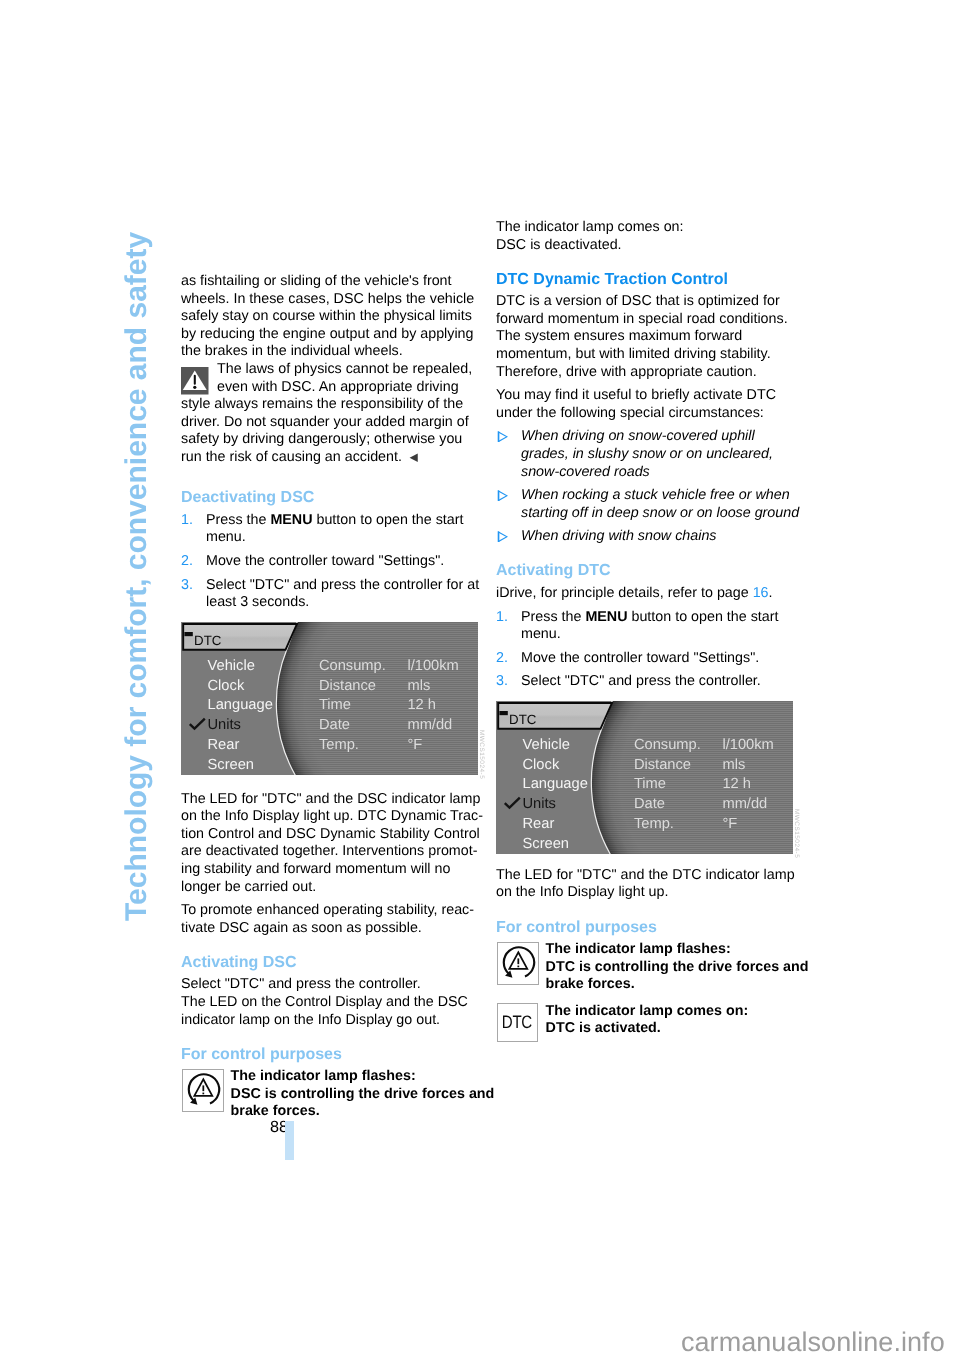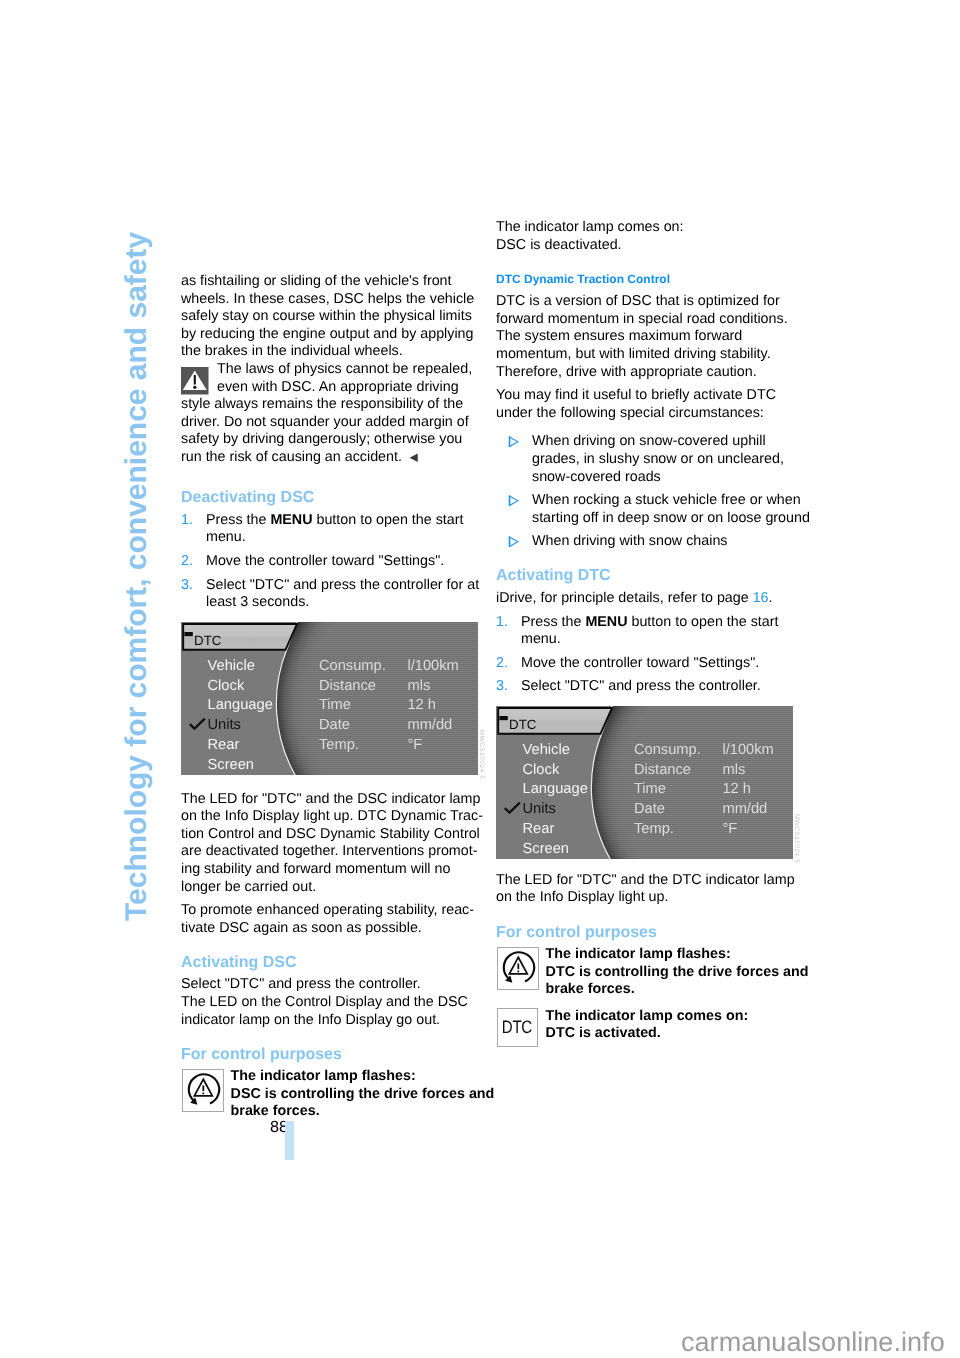--- a/index.html
+++ b/index.html
@@ -14,32 +14,32 @@
     transform-origin:0 0;transform:rotate(-90deg);
     white-space:nowrap;font-weight:bold;font-size:30px;letter-spacing:-0.01px;
     color:#8cc6f0;line-height:1;
   }
 
   .col{position:absolute;width:310px;}
   .colL{left:181px;top:249px;margin-top:24px;}
   .colR{left:496px;top:219px;}
 
   p.body{margin:0 0 6px 0;font-size:14.3px;line-height:17.6px;color:#000;text-align:left;white-space:nowrap;}
-  h2.head1{margin:0 0 5.5px 0;font-size:12px;line-height:17px;color:#0d8eee;font-weight:bold;}
+  h2.head1{margin:0 0 5.5px 0;font-size:16px;line-height:17px;color:#0d8eee;font-weight:bold;}
   h3.head2{margin:0 0 5.5px 0;font-size:16px;line-height:17px;color:#86c5f2;font-weight:bold;}
   h2.sp-before,h3.sp-before{margin-top:16.5px;}
 
   
   .steps{margin:0;padding:0;list-style:none;}
   .steps li{position:relative;padding-left:25px;margin-bottom:6px;font-size:14.3px;line-height:17.6px;white-space:nowrap;}
   .steps li .n{position:absolute;left:0;top:0;color:#2196f3;font-size:14.3px;}
   .steps li b{font-weight:bold;}
 
   
-  .bullets{margin:11px;padding:0;list-style:none;}
+  .bullets{margin:0;padding:0;list-style:none;font-style:italic;}
   .bullets li{position:relative;padding-left:25px;margin-bottom:6px;font-size:14.3px;line-height:17.6px;white-space:nowrap;}
   .bullets li .tri{position:absolute;left:0.7px;top:2.5px;line-height:0;}
 
   
   .warnblock{position:relative;padding-bottom:0.2px;}
   .warnicon{position:absolute;left:0;top:6.5px;width:27.5px;height:27.5px;line-height:0;}
   .endmark{font-size:13px;display:inline-block;width:9.3px;height:9.5px;margin-left:2.6px;vertical-align:-1px;line-height:0;color:#3b3b3b;position:relative;top:1px;}
 
   
   .lamprow{position:relative;padding-left:49.6px;margin-bottom:9px;min-height:44px;}

